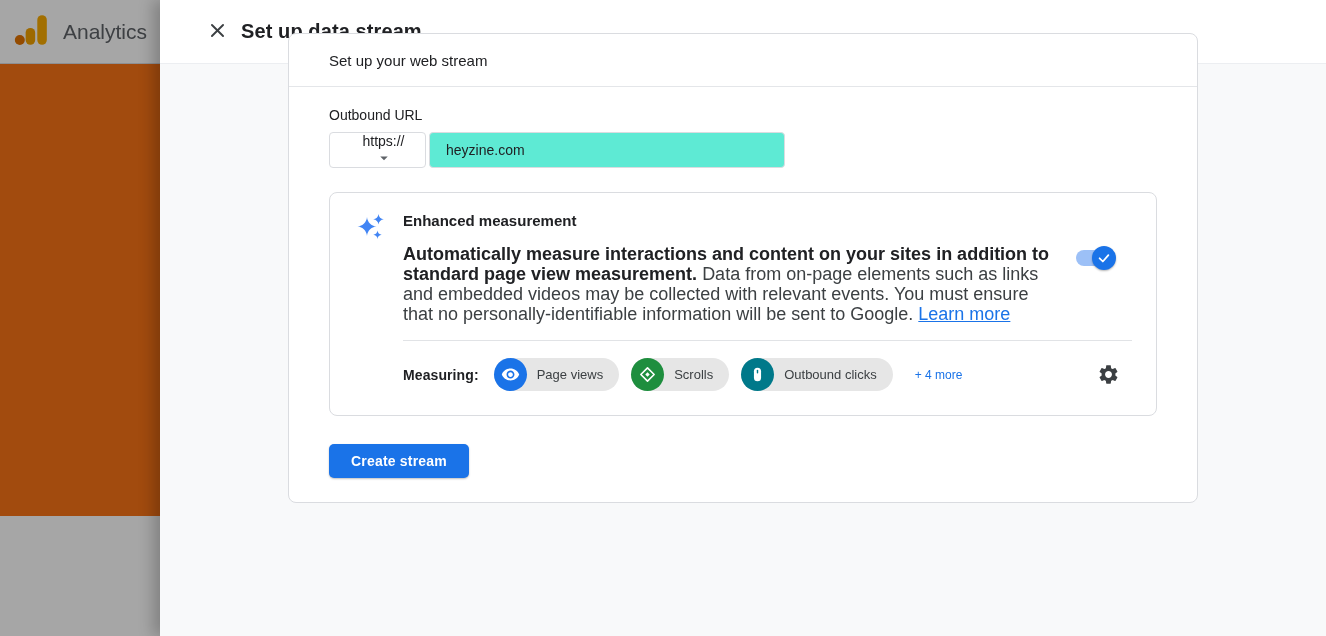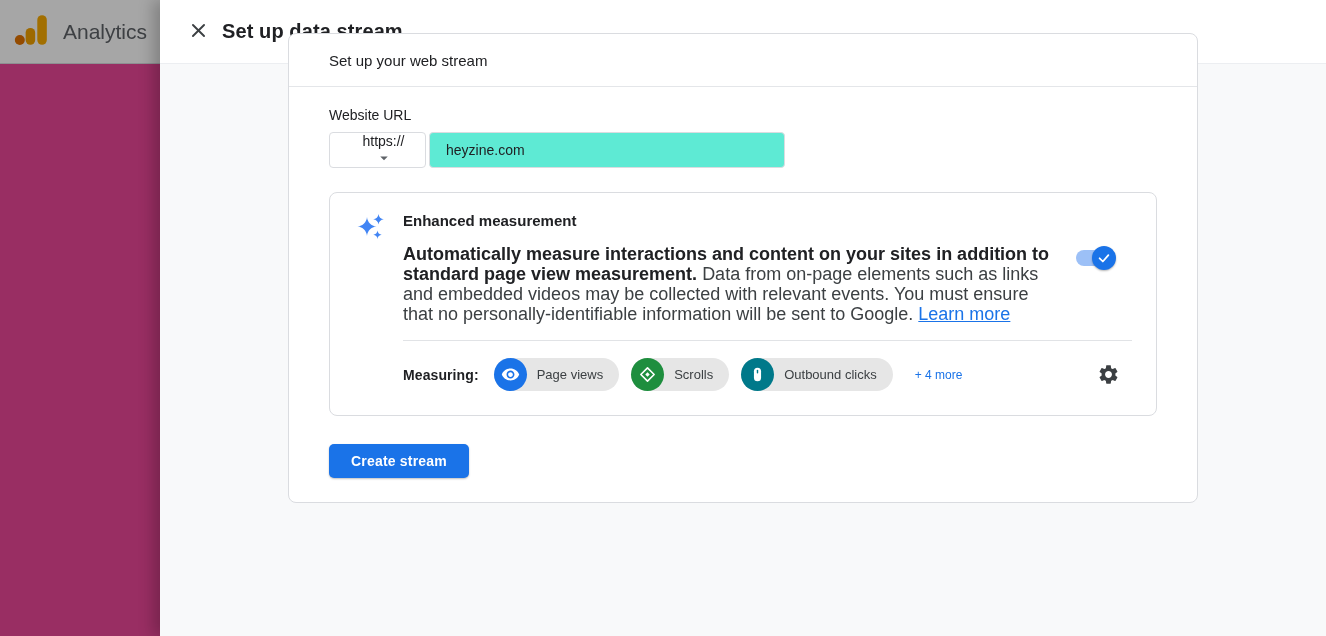--- a/index.html
+++ b/index.html
@@ -1,27 +1,27 @@
 <!DOCTYPE html>
 <html><head>
 <meta charset="utf-8">
 <style>
   * { margin:0; padding:0; box-sizing:border-box; }
   html,body { width:1326px; height:636px; overflow:hidden; }
   body { font-family:"Liberation Sans", sans-serif; background:#fff; position:relative; color:#202124; }
 
   
-  .underlay { position:absolute; left:0; top:0; width:160px; height:636px; background:#ec4899; }
+  .underlay { position:absolute; left:0; top:0; width:160px; height:516px; background:#f97316; }
   .underlay-header { height:64px; border-bottom:1px solid #dadce0; display:flex; align-items:center; padding-left:14px; gap:13px; background:#fff; }
   .brand-text { font-size:21px; color:#5f6368; white-space:nowrap; }
   .scrim { position:absolute; left:0; top:0; width:160px; height:636px; background:rgba(0,0,0,0.35); }
 
   
   .dialog { position:absolute; left:160px; top:0; width:1166px; height:636px; background:#f8f9fa; box-shadow:-7px 0 14px rgba(0,0,0,0.22); }
-  .dialog-header { height:64px; background:#fff; border-bottom:1px solid #eceef1; display:flex; align-items:center; padding-left:26px; }
+  .dialog-header { height:64px; background:#fff; border-bottom:1px solid #eceef1; display:flex; align-items:center; padding-left:45px; }
   .close-btn { width:24px; height:24px; border:none; background:transparent; cursor:pointer; display:flex; align-items:center; justify-content:center; margin-right:12px; }
   .dialog-title { font-size:20px; font-weight:700; color:#202124; letter-spacing:.1px; }
 
   
   .card { position:absolute; left:128px; top:33px; width:910px; background:#fff; border:1px solid #dadce0; border-radius:8px; }
   .card-header { height:53px; display:flex; align-items:center; padding:0 40px; border-bottom:1px solid #e4e6e9; font-size:15px; color:#202124; }
   .card-body { padding:20px 40px 24px 40px; }
 
   .fields-row { display:flex; }
   .field-left { width:456px; }
@@ -90,21 +90,21 @@
     </button>
     <span class="dialog-title">Set up data stream</span>
   </div>
 
   <div class="card">
     <div class="card-header">Set up your web stream</div>
 
     <div class="card-body">
       <div class="fields-row">
         <div class="field-left">
-          <div class="field-label">Website URL</div>
+          <div class="field-label">Outbound URL</div>
           <div class="url-group">
             <div class="protocol-select">
               <span>https://</span>
               <span>
                 <svg width="18" height="18" viewBox="0 0 24 24">
                     <path d="M7 10l5 5 5-5z" fill="#5f6368"></path>
                   </svg>
               </span>
             </div>
             <input class="text-input url-input" type="text" value="heyzine.com" style="">

